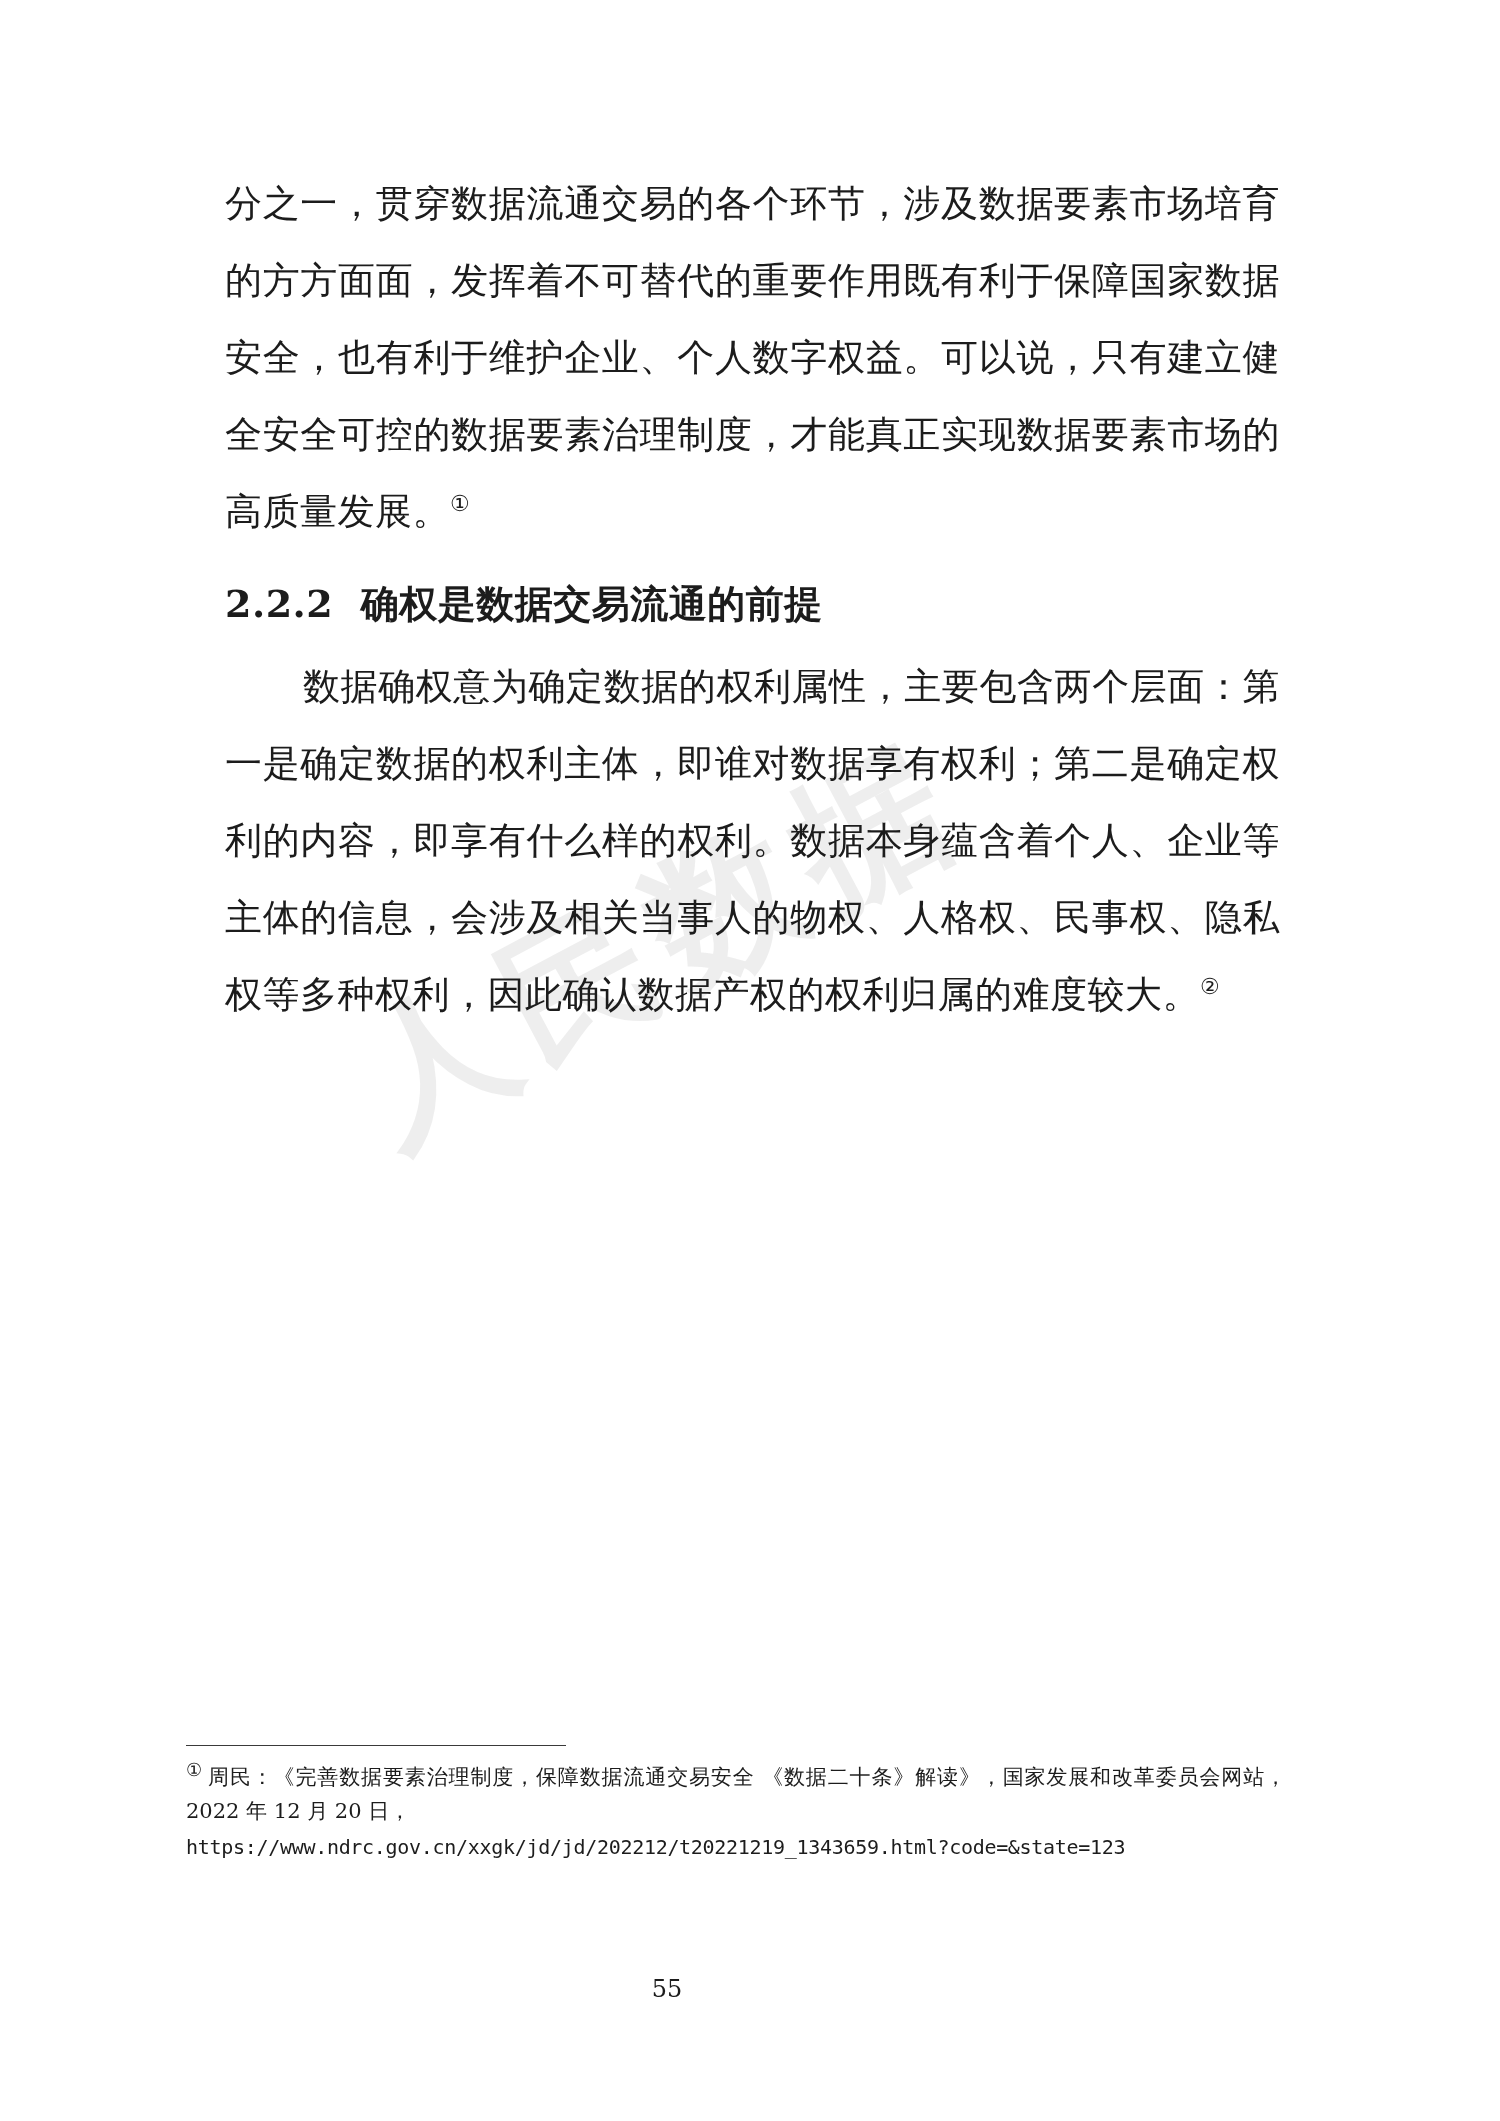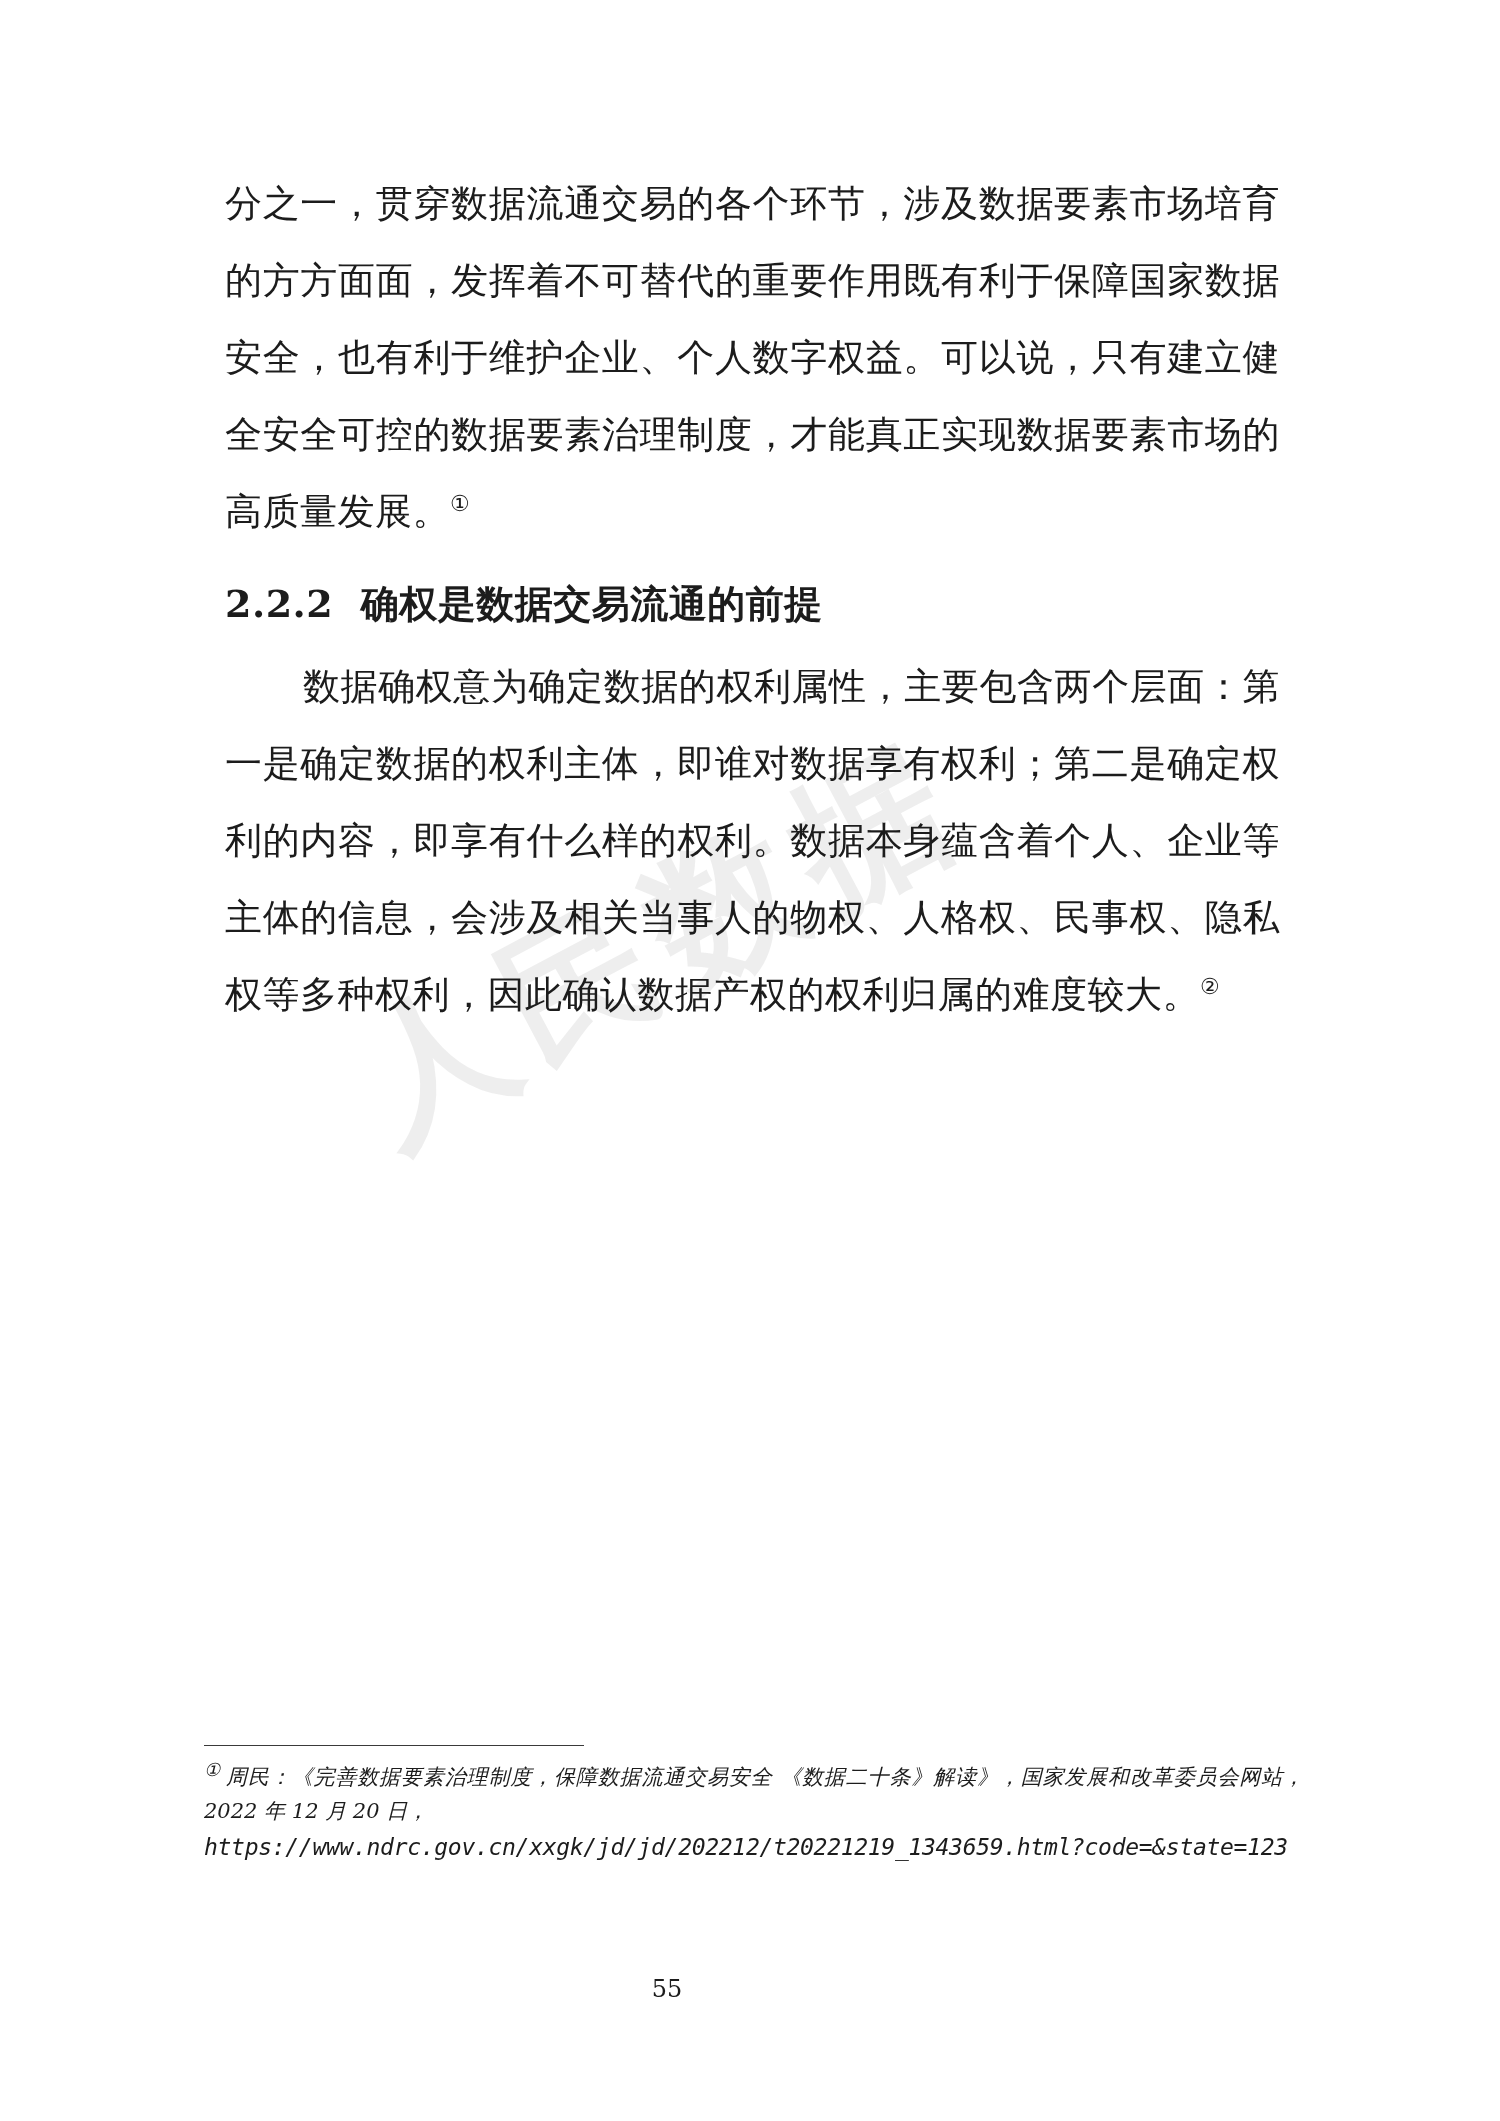--- a/index.html
+++ b/index.html
@@ -56,24 +56,23 @@
     font-weight: 700;
     letter-spacing: 0.5px;
   }
   .sup {
     font-size: 22px;
     vertical-align: super;
     line-height: 0;
   }
   .footnote-area {
     position: absolute;
-    left: 204px;
+    left: 186px;
     top: 1745px;
     width: 1100px;
-    font-style: italic;
   }
   .footnote-rule {
     width: 380px;
     height: 0;
     border-top: 1.6px solid #3a3a3a;
     margin: 0 0 14px 0;
   }
   .footnote {
     font-size: 21px;
     line-height: 34px;
@@ -83,21 +82,21 @@
     text-align: justify;
   }
   .footnote .marker {
     font-size: 18px;
     vertical-align: super;
     line-height: 0;
     margin-right: 5px;
   }
   .fn-url {
     font-family: "DejaVu Sans Mono", "Liberation Mono", monospace;
-    font-size: 23px;
+    font-size: 20px;
     letter-spacing: -0.3px;
   }
   .page-number {
     position: absolute;
     left: 0;
     top: 1975px;
     width: 1334px;
     text-align: center;
     font-size: 24px;
     color: #1c1c1c;

